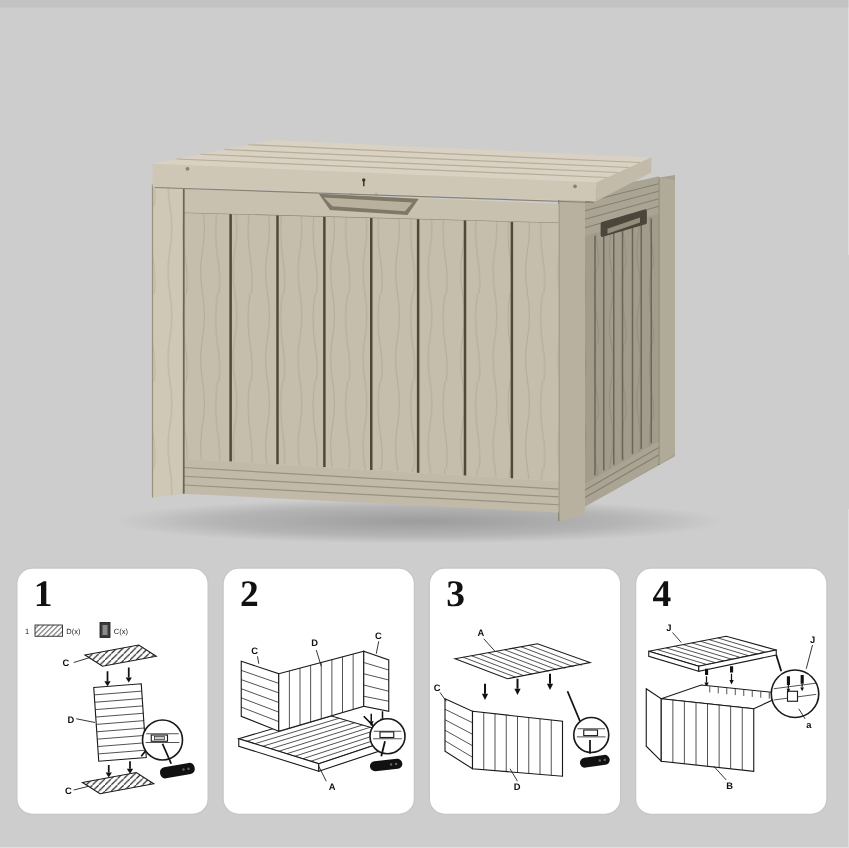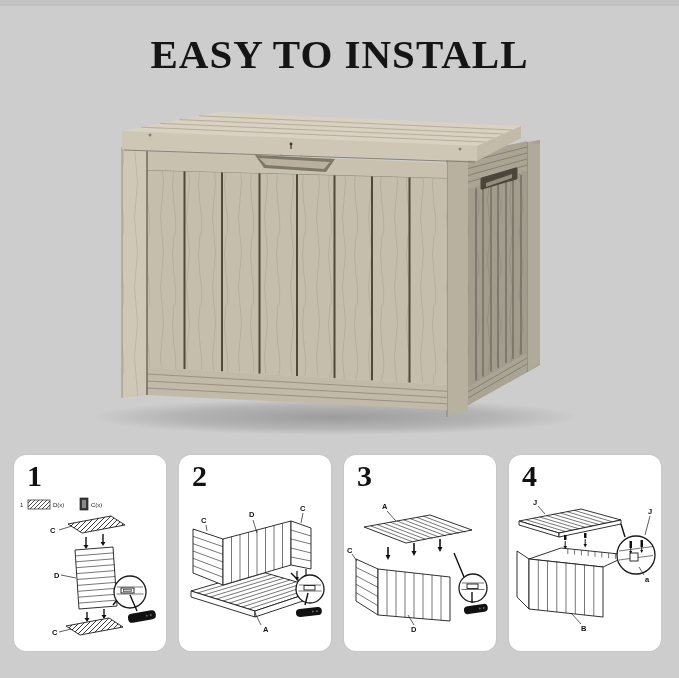--- a/index.html
+++ b/index.html
@@ -17,21 +17,20 @@
   .inkfill{stroke:#1a1a1a;fill:#ffffff;stroke-width:0.9;}
   .thin{stroke:#1a1a1a;stroke-width:0.6;fill:none;}
   .leader{stroke:#1a1a1a;stroke-width:0.7;fill:none;}
   .bold-leader{stroke:#111;stroke-width:1.4;fill:none;}
 </style>
 </head>
 <body>
 
 <div class="page">
   <div class="top-strip"></div>
-  <h1 class="title">EASY TO INSTALL</h1>
 
   <svg class="figure" viewBox="0 0 679 350" aria-hidden="true">
     <defs>
       <radialGradient id="shadowG" cx="50%" cy="50%" r="50%">
         <stop offset="0%" stop-color="rgba(0,0,0,0.24)"></stop>
         <stop offset="65%" stop-color="rgba(0,0,0,0.12)"></stop>
         <stop offset="100%" stop-color="rgba(0,0,0,0)"></stop>
       </radialGradient>
       <pattern id="grain" width="26" height="70" patternUnits="userSpaceOnUse">
         <path d="M6,0 Q9,18 6,35 T6,70 M18,0 Q15,20 18,40 T19,70" fill="none" stroke="#8d8673" stroke-width="0.8" opacity="0.35"></path>

